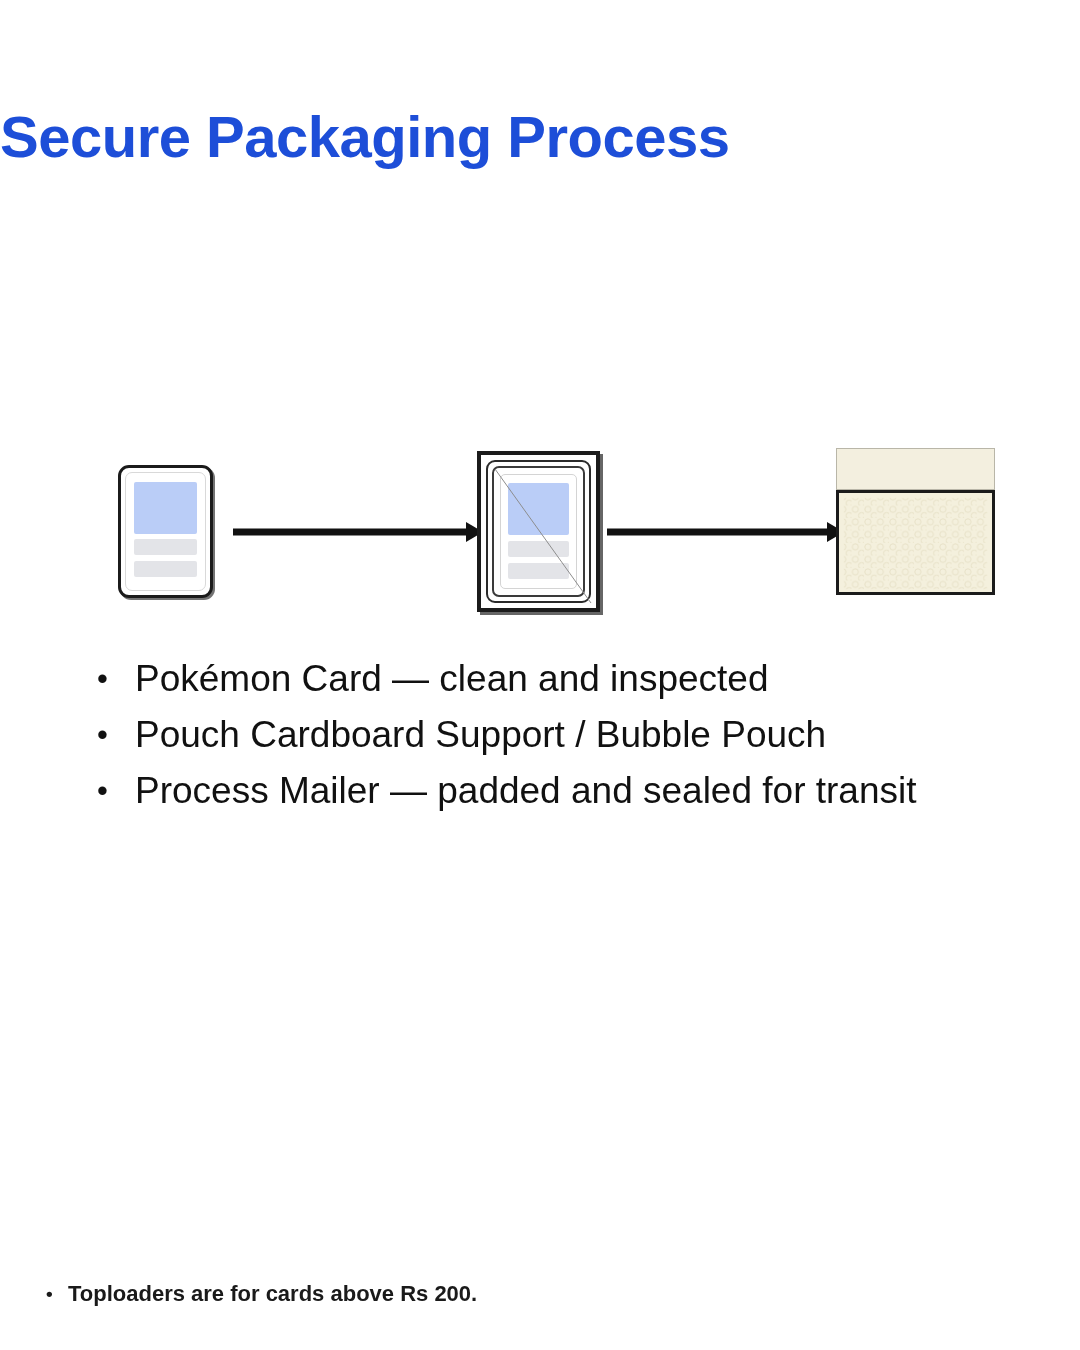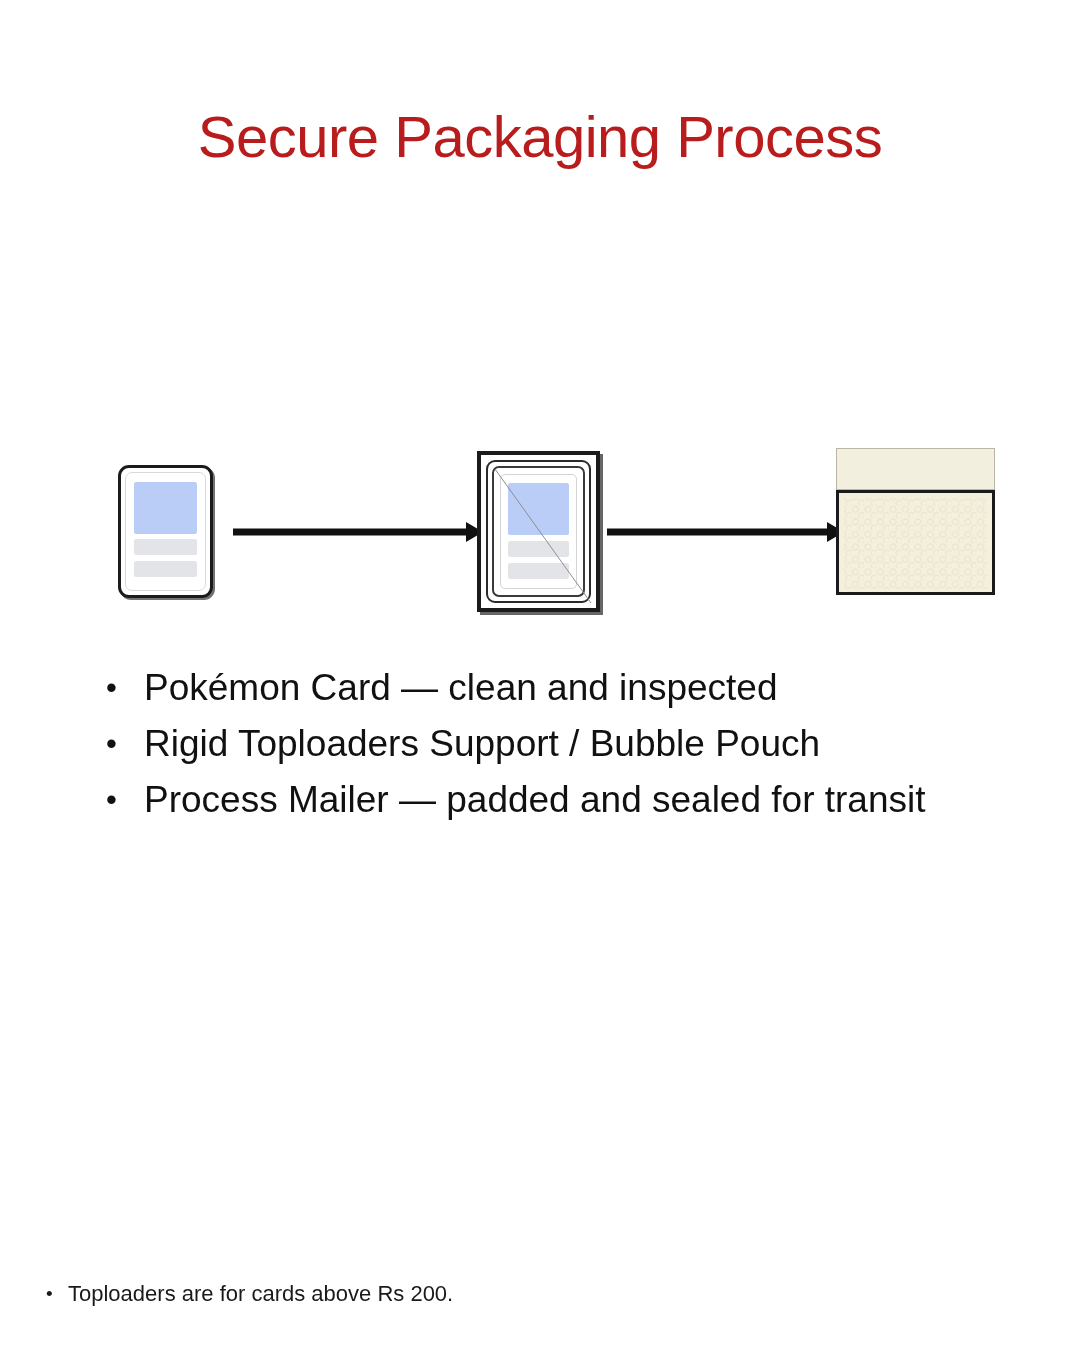--- a/index.html
+++ b/index.html
@@ -15,25 +15,25 @@
     font-family: "Liberation Sans", sans-serif;
     color: #111111;
   }
 
   
   #slide-title {
     position: absolute;
     left: 0;
     top: 105px;
     width: 1080px;
-    text-align: center;
+    text-align: left;
     font-size: 58px;
-    font-weight: normal;
+    font-weight: bold;
     letter-spacing: -0.5px;
-    color: #b91c1c;
+    color: #1d4ed8;
     line-height: 1.1;
   }
 
   
   #diagram {
     position: absolute;
     left: 0;
     top: 430px;
     width: 1080px;
     height: 200px;
@@ -172,21 +172,21 @@
     left: 0;
   }
 
   
   #bullet-list {
     position: absolute;
     left: 86px;
     top: 648px;
     width: 960px;
     list-style: none;
-    margin: 12px;
+    margin: 3px;
     padding: 0;
   }
   #bullet-list li {
     position: relative;
     padding-left: 46px;
     font-size: 37px;
     line-height: 56px;
     color: #111111;
     white-space: nowrap;
   }
@@ -210,20 +210,21 @@
     margin: 0;
     padding: 0;
   }
   #footnote-list li {
     position: relative;
     padding-left: 32px;
     font-size: 22px;
     line-height: 32px;
     color: #1a1a1a;
     white-space: nowrap;
+    font-weight: bold;
   }
   #footnote-list li::before {
     content: "\2022";
     position: absolute;
     left: 10px;
     top: 0;
     font-size: 19px;
     line-height: 32px;
     color: #1a1a1a;
   }
@@ -277,19 +278,19 @@
         </defs>
         <rect x="5" y="5" width="149" height="95" fill="url(#bub)"></rect>
       </svg>
     </div>
   </div>
 
 </div>
 
 <ul id="bullet-list">
   <li>Pokémon Card — clean and inspected</li>
-  <li>Rigid Toploaders Support / Bubble Pouch</li>
+  <li>Pouch Cardboard Support / Bubble Pouch</li>
   <li>Process Mailer — padded and sealed for transit</li>
 </ul>
 
 <ul id="footnote-list">
   <li>Toploaders are for cards above Rs 200.</li>
 </ul>
 
 </body></html>

